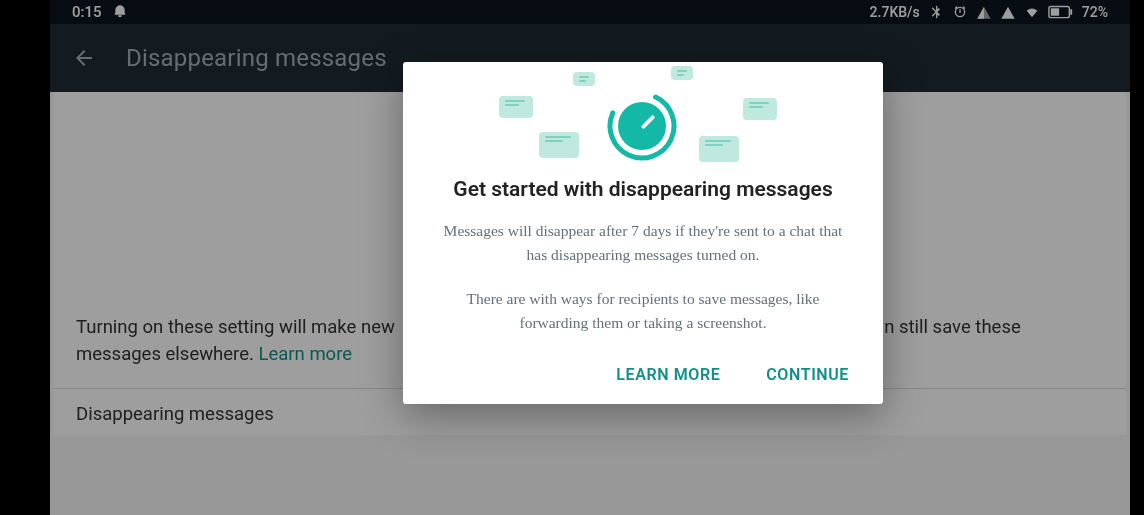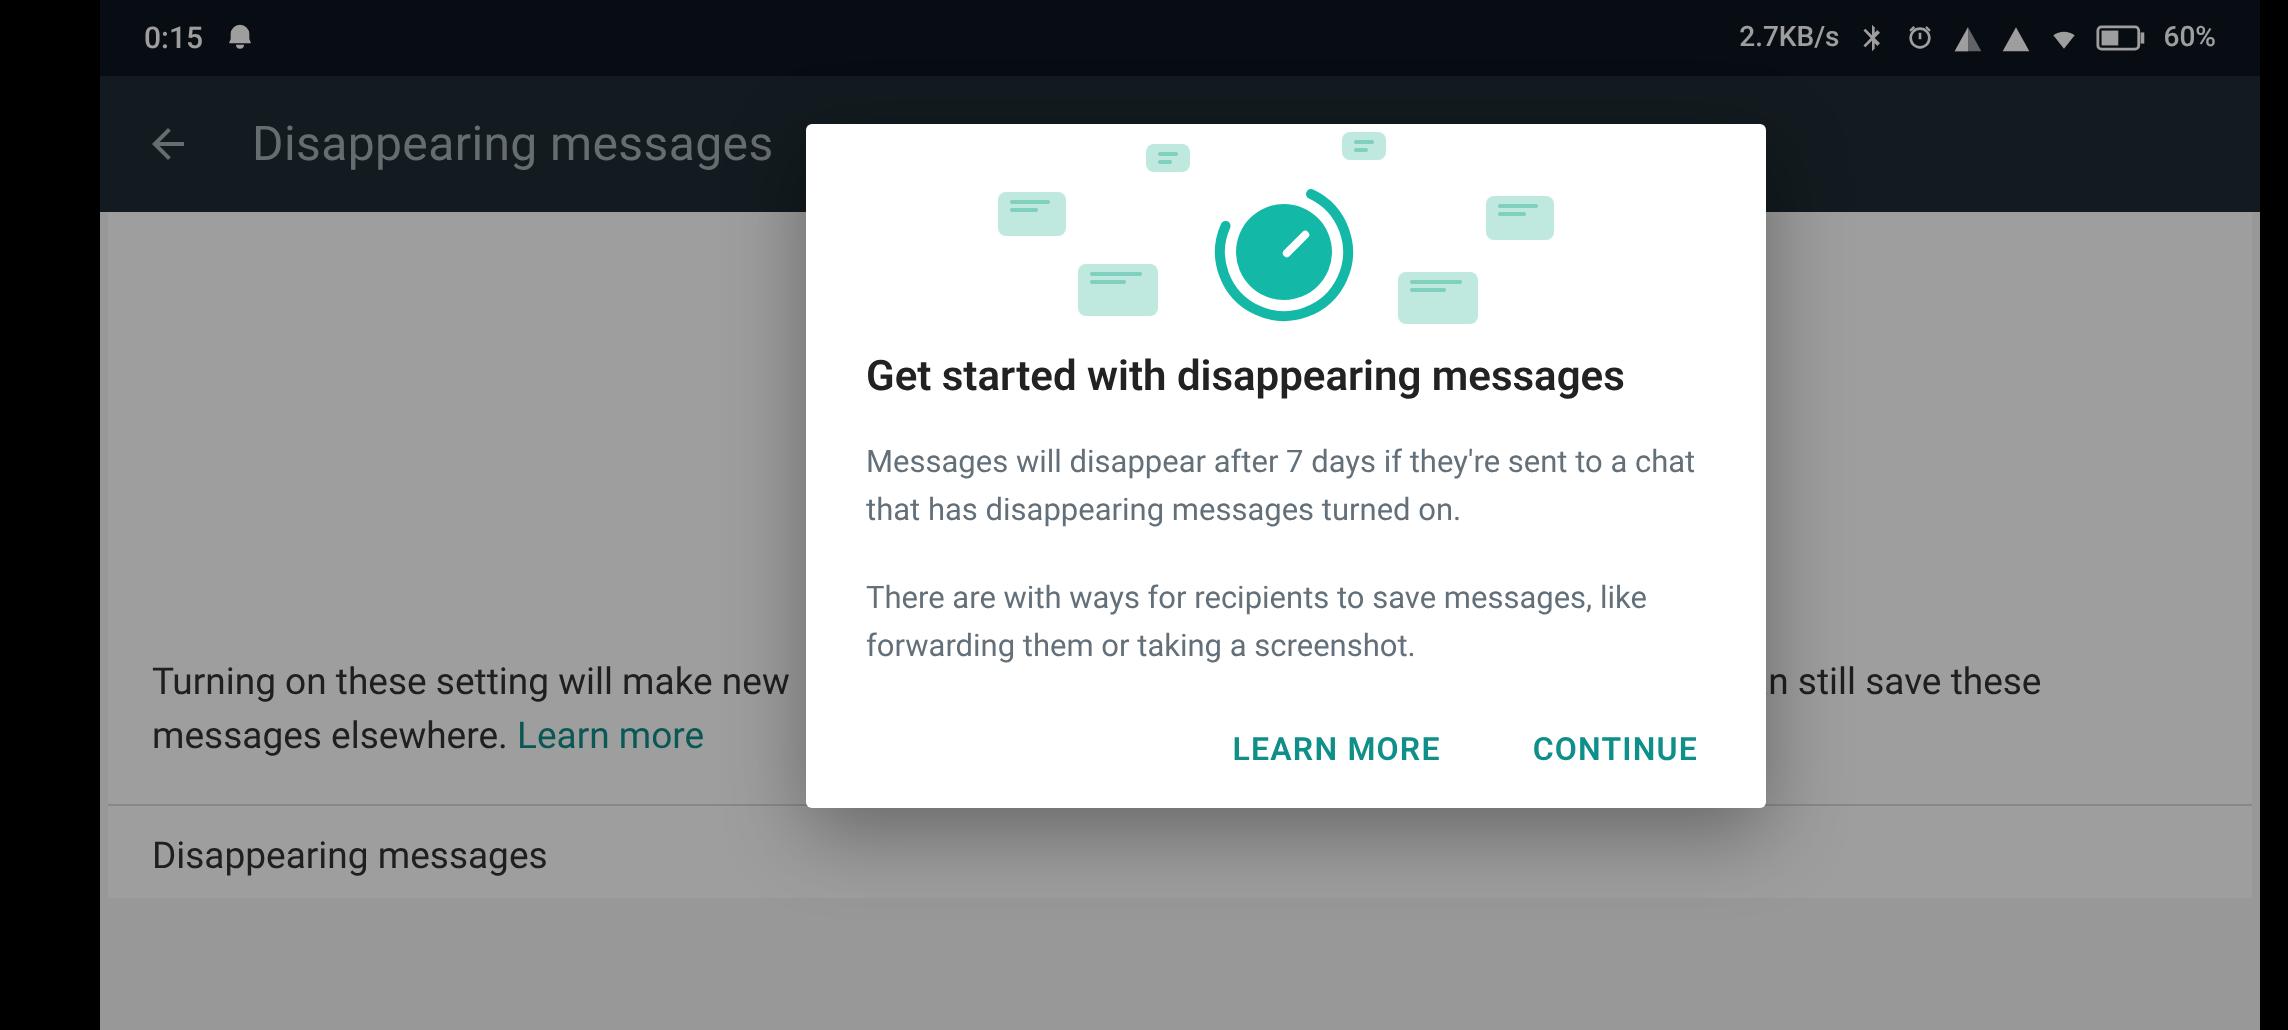--- a/index.html
+++ b/index.html
@@ -9,21 +9,21 @@
     position: absolute;
     left: 50px;
     top: 0;
     width: 1080px;
     height: 515px;
     background: #f5f5f5;
   }
 
   
   .status-bar {
-    height: 38px;
+    height: 24px;
     background: #0e161f;
     color: #fff;
     display: flex;
     align-items: center;
     padding: 0 22px;
     font-size: 15px;
     font-weight: 500;
   }
   .status-left { display: flex; align-items: center; gap: 10px; }
   .status-right { margin-left: auto; display: flex; align-items: center; gap: 8px; font-size: 14px; }
@@ -133,32 +133,33 @@
     background: #14b8a6;
   }
   .timer-needle {
     position: absolute; left: 50%; top: 50%;
     width: 17px; height: 4px; background: #fff;
     transform-origin: 0 50%;
     transform: rotate(-45deg);
     border-radius: 3px;
   }
 
-  .dialog-body { padding: 0 30px 18px 30px; }
+  .dialog-body { padding: 0 30px 18px 30px; text-align: center; }
   .dialog-title {
     font-size: 21px;
     font-weight: 600;
     color: #222;
     margin-bottom: 18px;
   }
   .dialog-para {
     font-size: 15.5px;
     color: #63707a;
     line-height: 1.55;
     margin-bottom: 20px;
+    font-family: Liberation Serif, serif;
   }
   .dialog-para:last-of-type { margin-bottom: 4px; }
 
   .dialog-actions {
     display: flex;
     justify-content: flex-end;
     gap: 46px;
     padding: 8px 34px 16px 30px;
   }
   .dialog-actions button {
@@ -203,21 +204,21 @@
           <path d="M2 22h20L12 4 2 22z"></path>
         </svg>
       <svg viewBox="0 0 24 24">
           <path d="M12 20l8-10a13 13 0 00-16 0l8 10z"></path>
         </svg>
       <svg viewBox="0 0 28 16" style="width:26px">
           <rect x="1" y="2" width="22" height="12" rx="2" fill="none" stroke="#fff" stroke-width="1.5"></rect>
           <rect x="3" y="4" width="9" height="8" fill="#fff"></rect>
           <rect x="24" y="5" width="2" height="6" fill="#fff"></rect>
         </svg>
-      <span>60%</span>
+      <span>72%</span>
     </div>
   </div>
 
   <div class="app-bar">
     <svg viewBox="0 0 24 24">
         <path d="M20 11H7.8l5.6-5.6L12 4l-8 8 8 8 1.4-1.4L7.8 13H20v-2z"></path>
       </svg>
     <span class="app-bar-title">Disappearing messages</span>
   </div>
 

